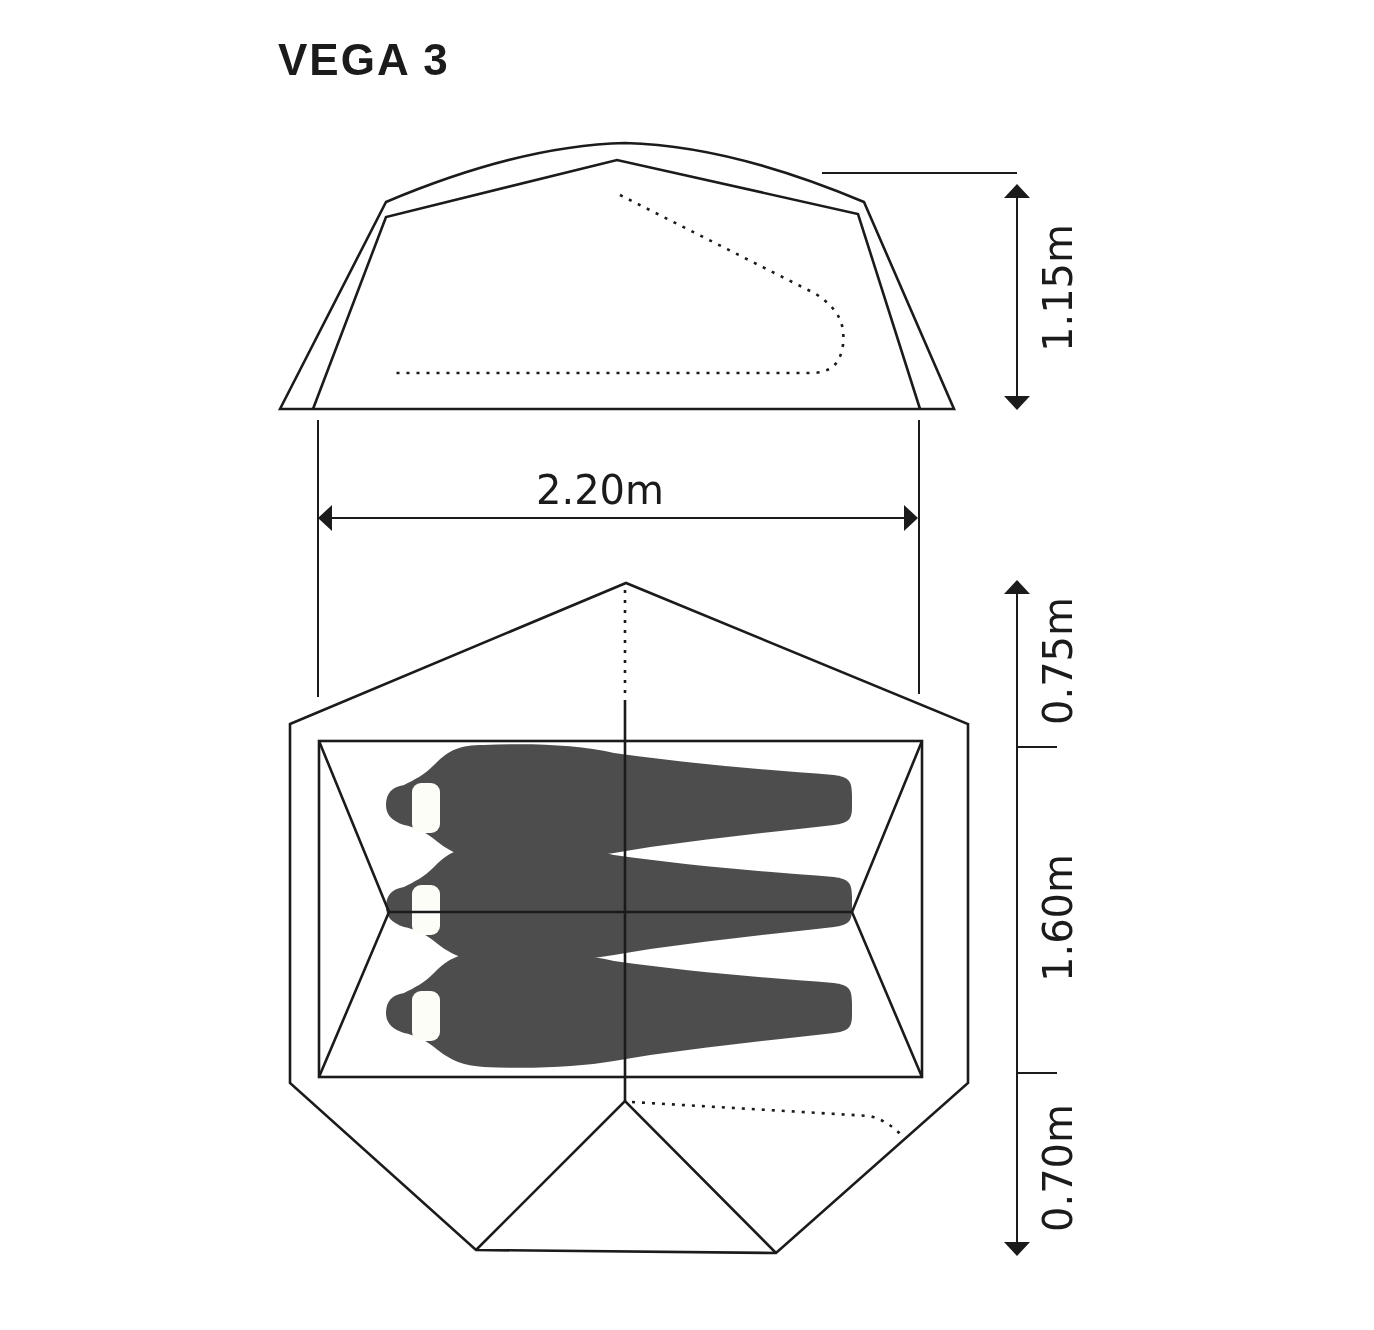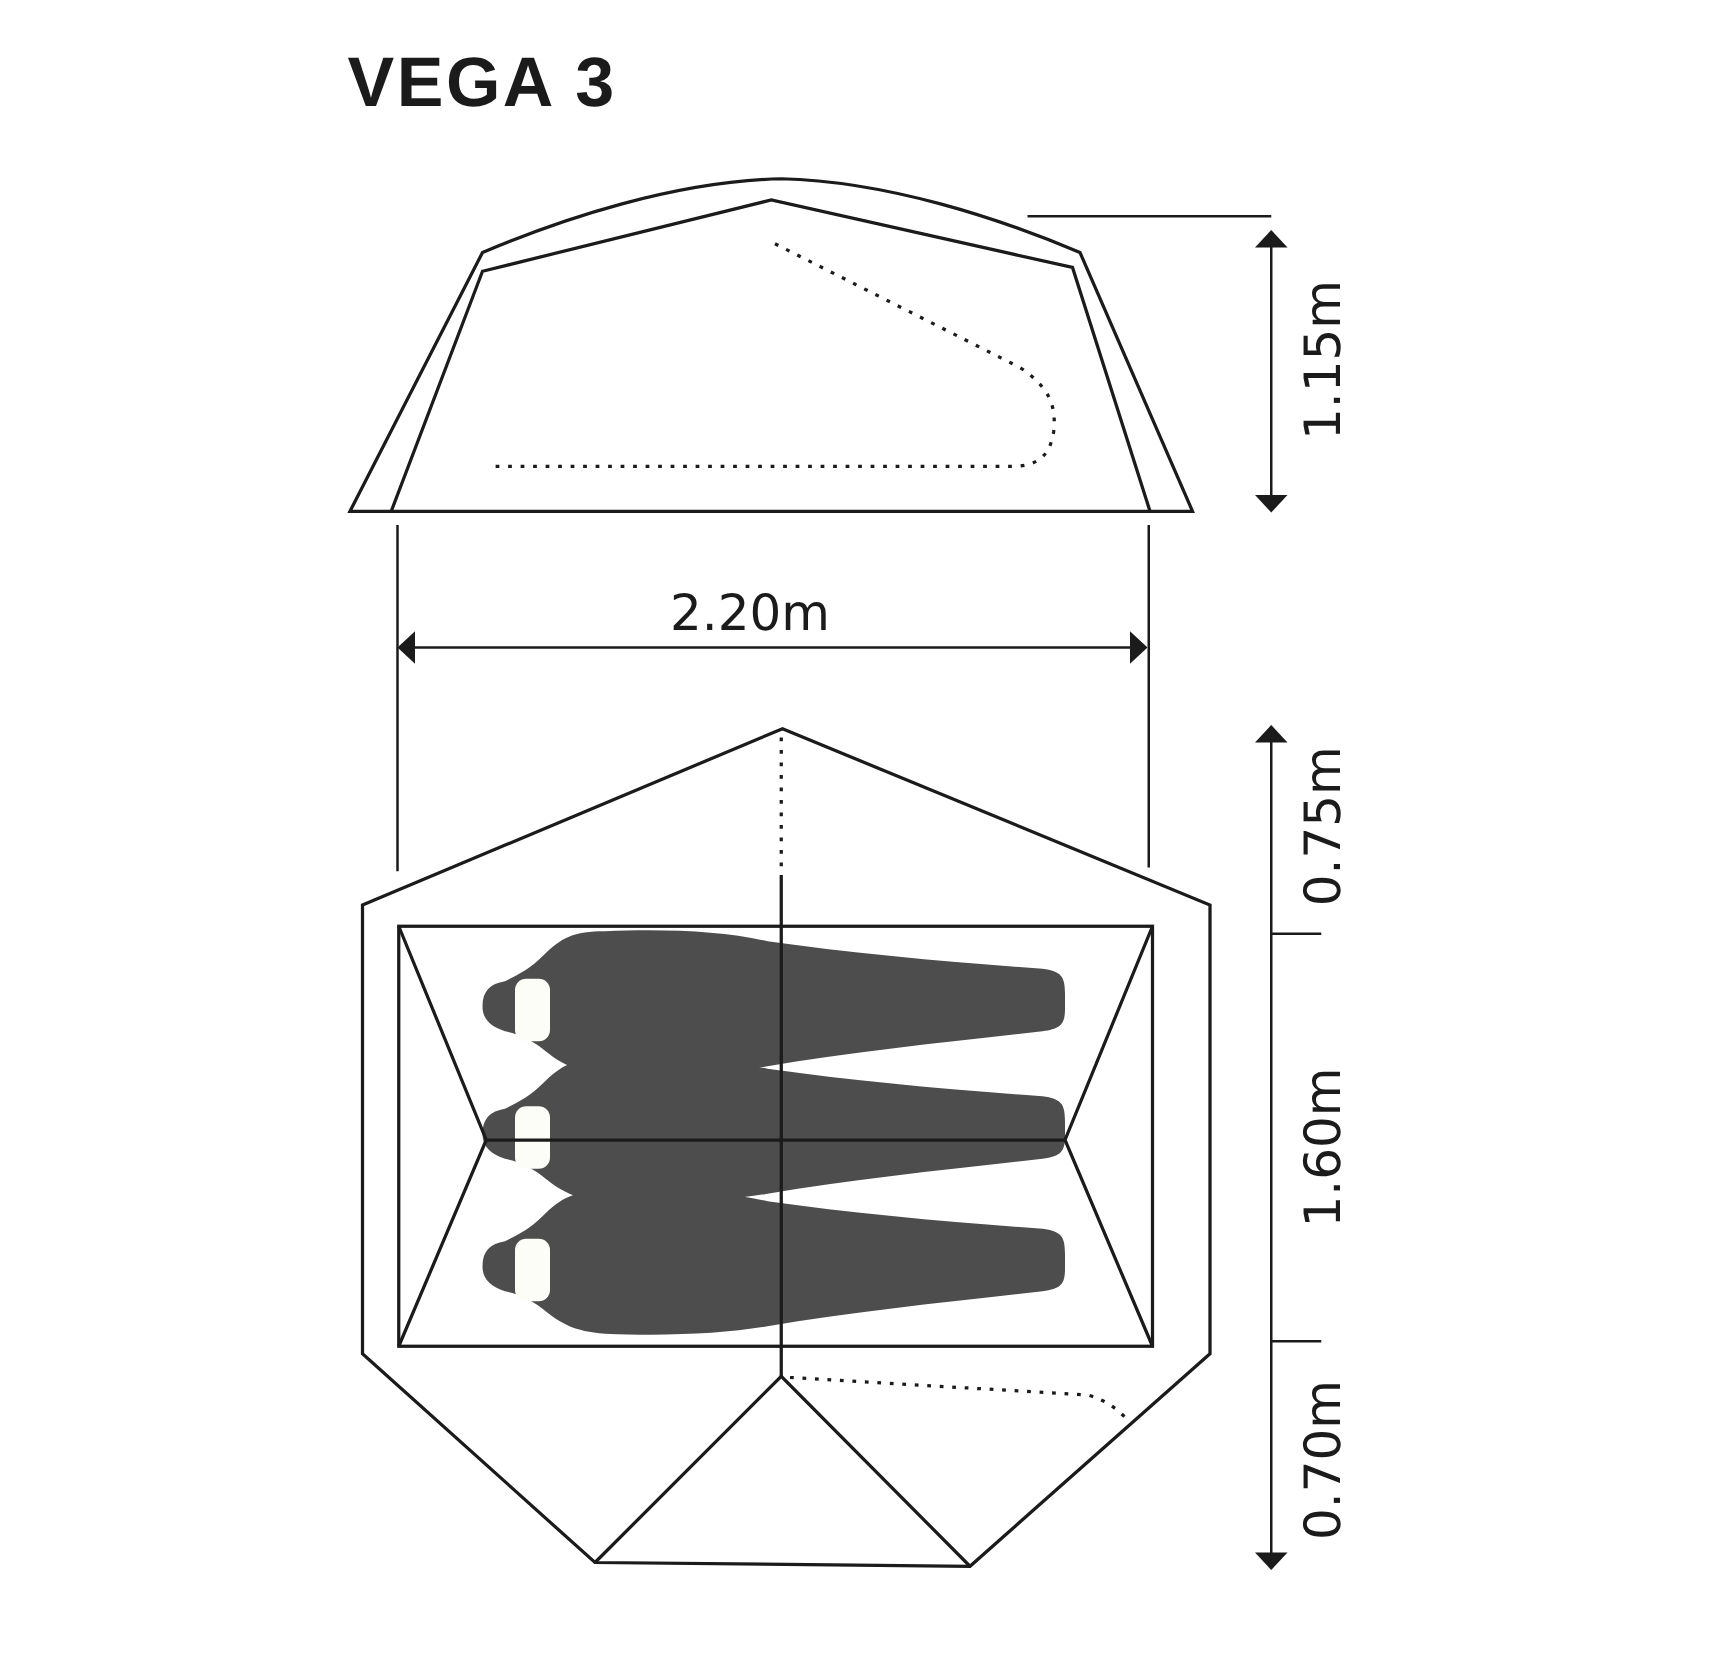--- a/index.html
+++ b/index.html
@@ -1,20 +1,20 @@
 <!DOCTYPE html>
 <html><head>
   <meta charset="utf-8">
   <style>
     html, body { margin: 0; padding: 0; background: #ffffff; }
     body { width: 1374px; height: 1330px; position: relative; overflow: hidden; }
     .title {
       position: absolute; left: 278px; top: 38px;
       font-family: "Liberation Sans", sans-serif; font-weight: bold;
-      font-size: 56px; letter-spacing: 2px; color: #1b1b1b; line-height: 1;
+      font-size: 44px; letter-spacing: 2px; color: #1b1b1b; line-height: 1;
     }
     svg.diagram { position: absolute; left: 0; top: 0; }
     .ln { stroke: #1b1b1b; stroke-width: 2.6; fill: none; stroke-linejoin: miter; }
     .thin { stroke: #1b1b1b; stroke-width: 2; fill: none; }
     .dot { stroke: #1b1b1b; stroke-width: 2.6; fill: none; stroke-dasharray: 3 7; }
     .bag { fill: #4d4d4d; }
     .face { fill: #fdfdf8; }
     .dim-text {
       font-family: "DejaVu Sans", sans-serif; font-size: 40px; fill: #1b1b1b;
     }

